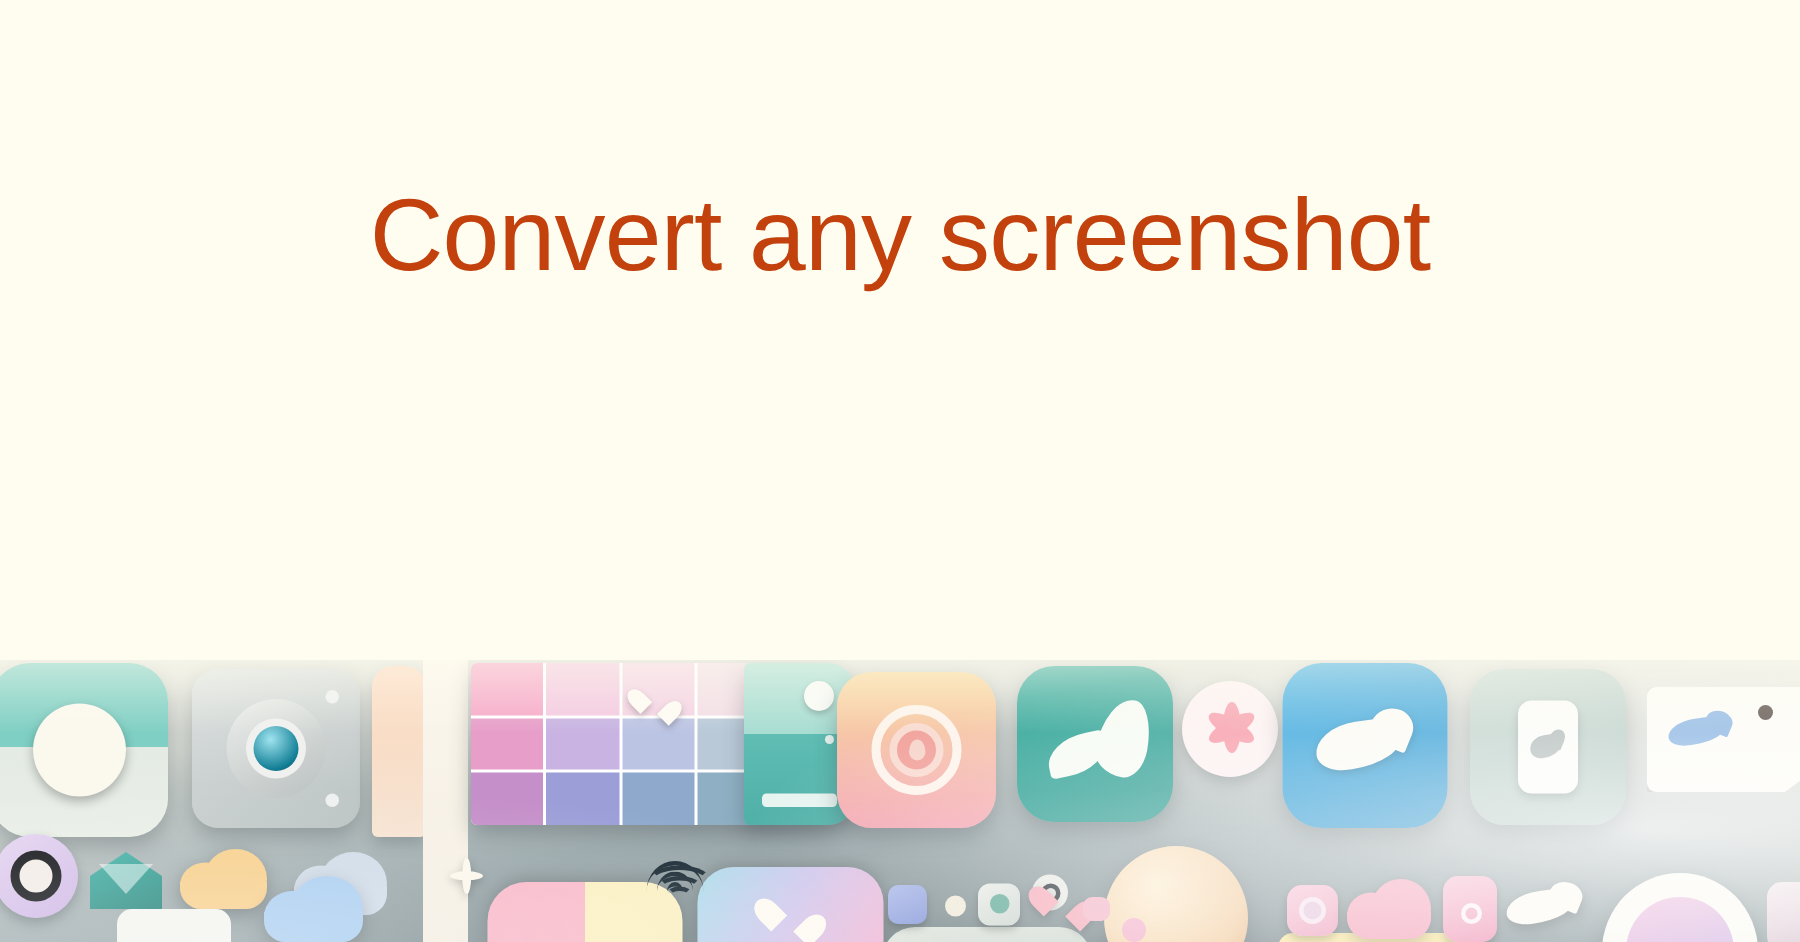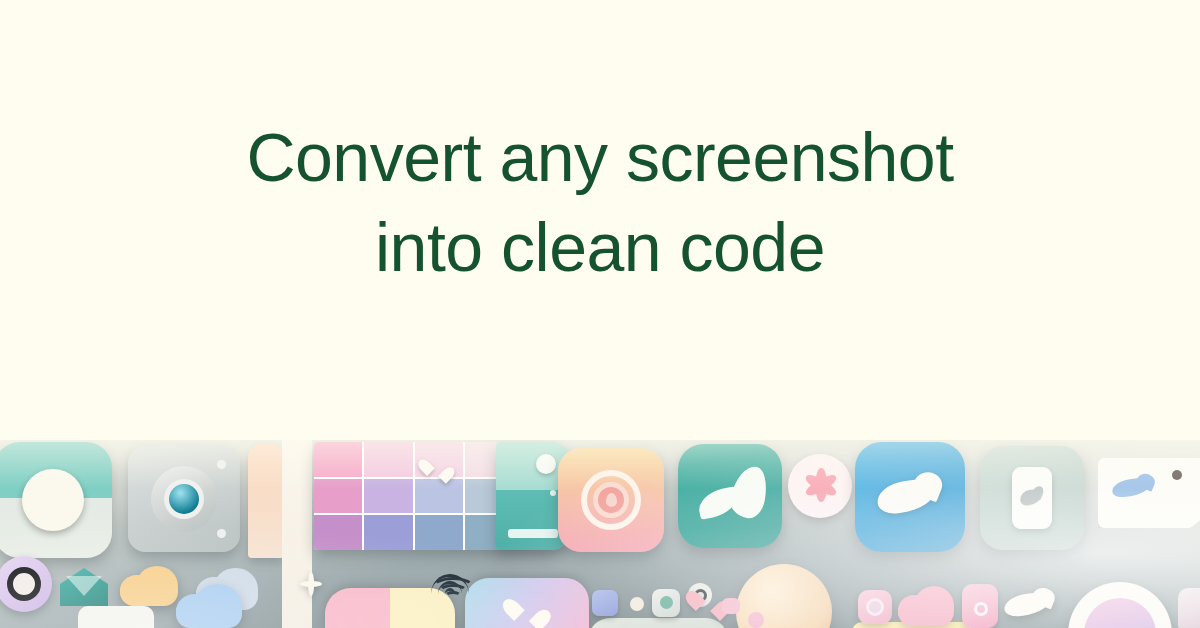--- a/index.html
+++ b/index.html
@@ -29,21 +29,21 @@
     justify-content:flex-start;
     padding-top:112px;
     z-index:5;
   }
 
   .headline {
     font-size:68px;
     line-height:90px;
     font-weight:400;
     letter-spacing:-0.5px;
-    color:#14532d;
+    color:#c2410c;
     text-align:center;
     max-width:1000px;
   }
   .headline-line { display:block; }
 
   .brand-row {
     display:flex;
     align-items:center;
     gap:26px;
     margin-top:42px;
@@ -226,21 +226,20 @@
 </style>
 </head>
 <body>
 
 <div class="og-card">
 
   <div class="hero">
 
     <h1 class="headline">
       <span class="headline-line">Convert any screenshot</span>
-      <span class="headline-line">into clean code</span>
     </h1>
 
 
   </div>
 
   <div class="strip">
 
     <div class="tile" style="left:-6px; top:2px; width:118px; height:116px;
                 background:linear-gradient(180deg,#7fcfc4 0%,#7fcfc4 48%,#e4ebe4 48%,#e9efe7 100%);">
       <span class="shape circle" style="width:62px;height:62px;background:#fbf8ee;box-shadow:0 3px 7px rgba(0,0,0,.28);"></span>

